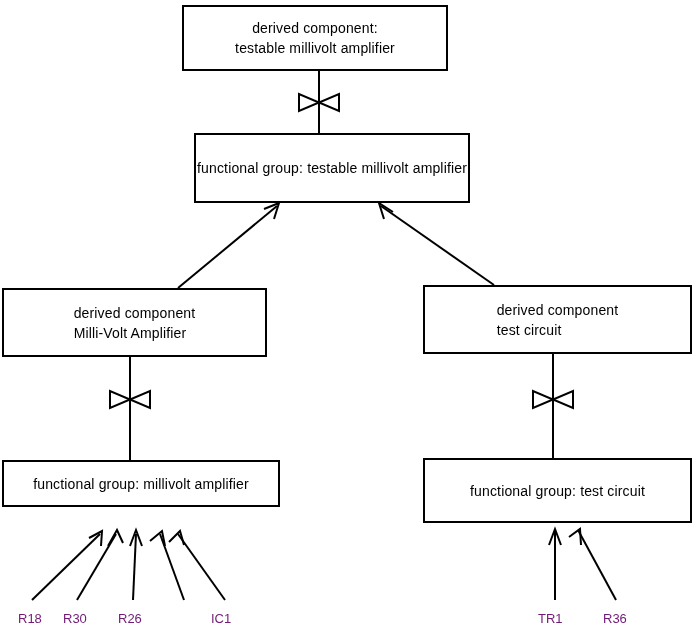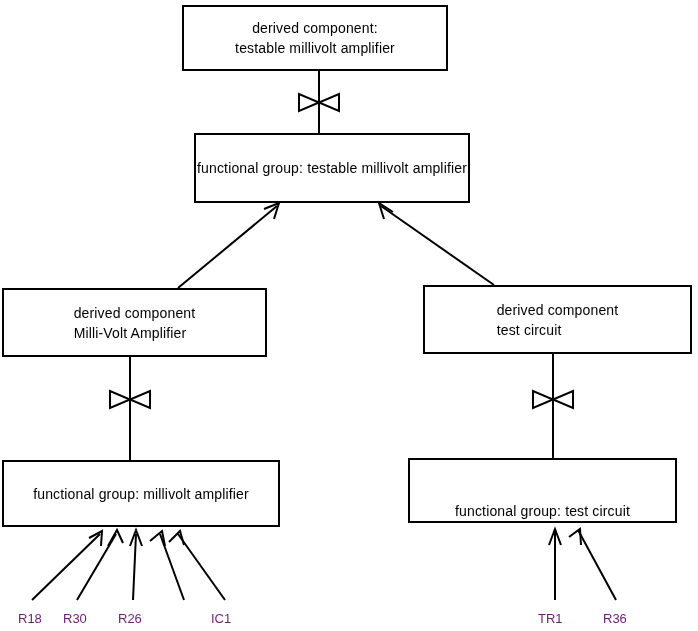--- a/index.html
+++ b/index.html
@@ -38,23 +38,23 @@
   
   #n-top      { left:182px; top:5px;   width:266px; height:66px; }
   #n-top .node-text{ text-align:center; }
   
   #n-fg-top   { left:182px; top:133px; width:276px; height:70px;margin-left:12px; }
   
   #n-dc-left  { left:2px;   top:288px; width:265px; height:69px; }
   
   #n-dc-right { left:423px; top:285px; width:269px; height:69px; }
   
-  #n-fg-left  { left:2px;   top:460px; width:278px; height:67px; }
+  #n-fg-left  { left:2px;   top:460px; width:278px; height:47px; }
   
-  #n-fg-right { left:408px; top:458px; width:269px; height:65px;align-items:flex-end; }
+  #n-fg-right { left:423px; top:458px; width:269px; height:65px; }
 
   .svg-layer{
     position:absolute;
     left:0; top:0;
     width:698px; height:631px;
     z-index:1;
     pointer-events:none;
   }
   .svg-layer.over{ z-index:5; }
 

